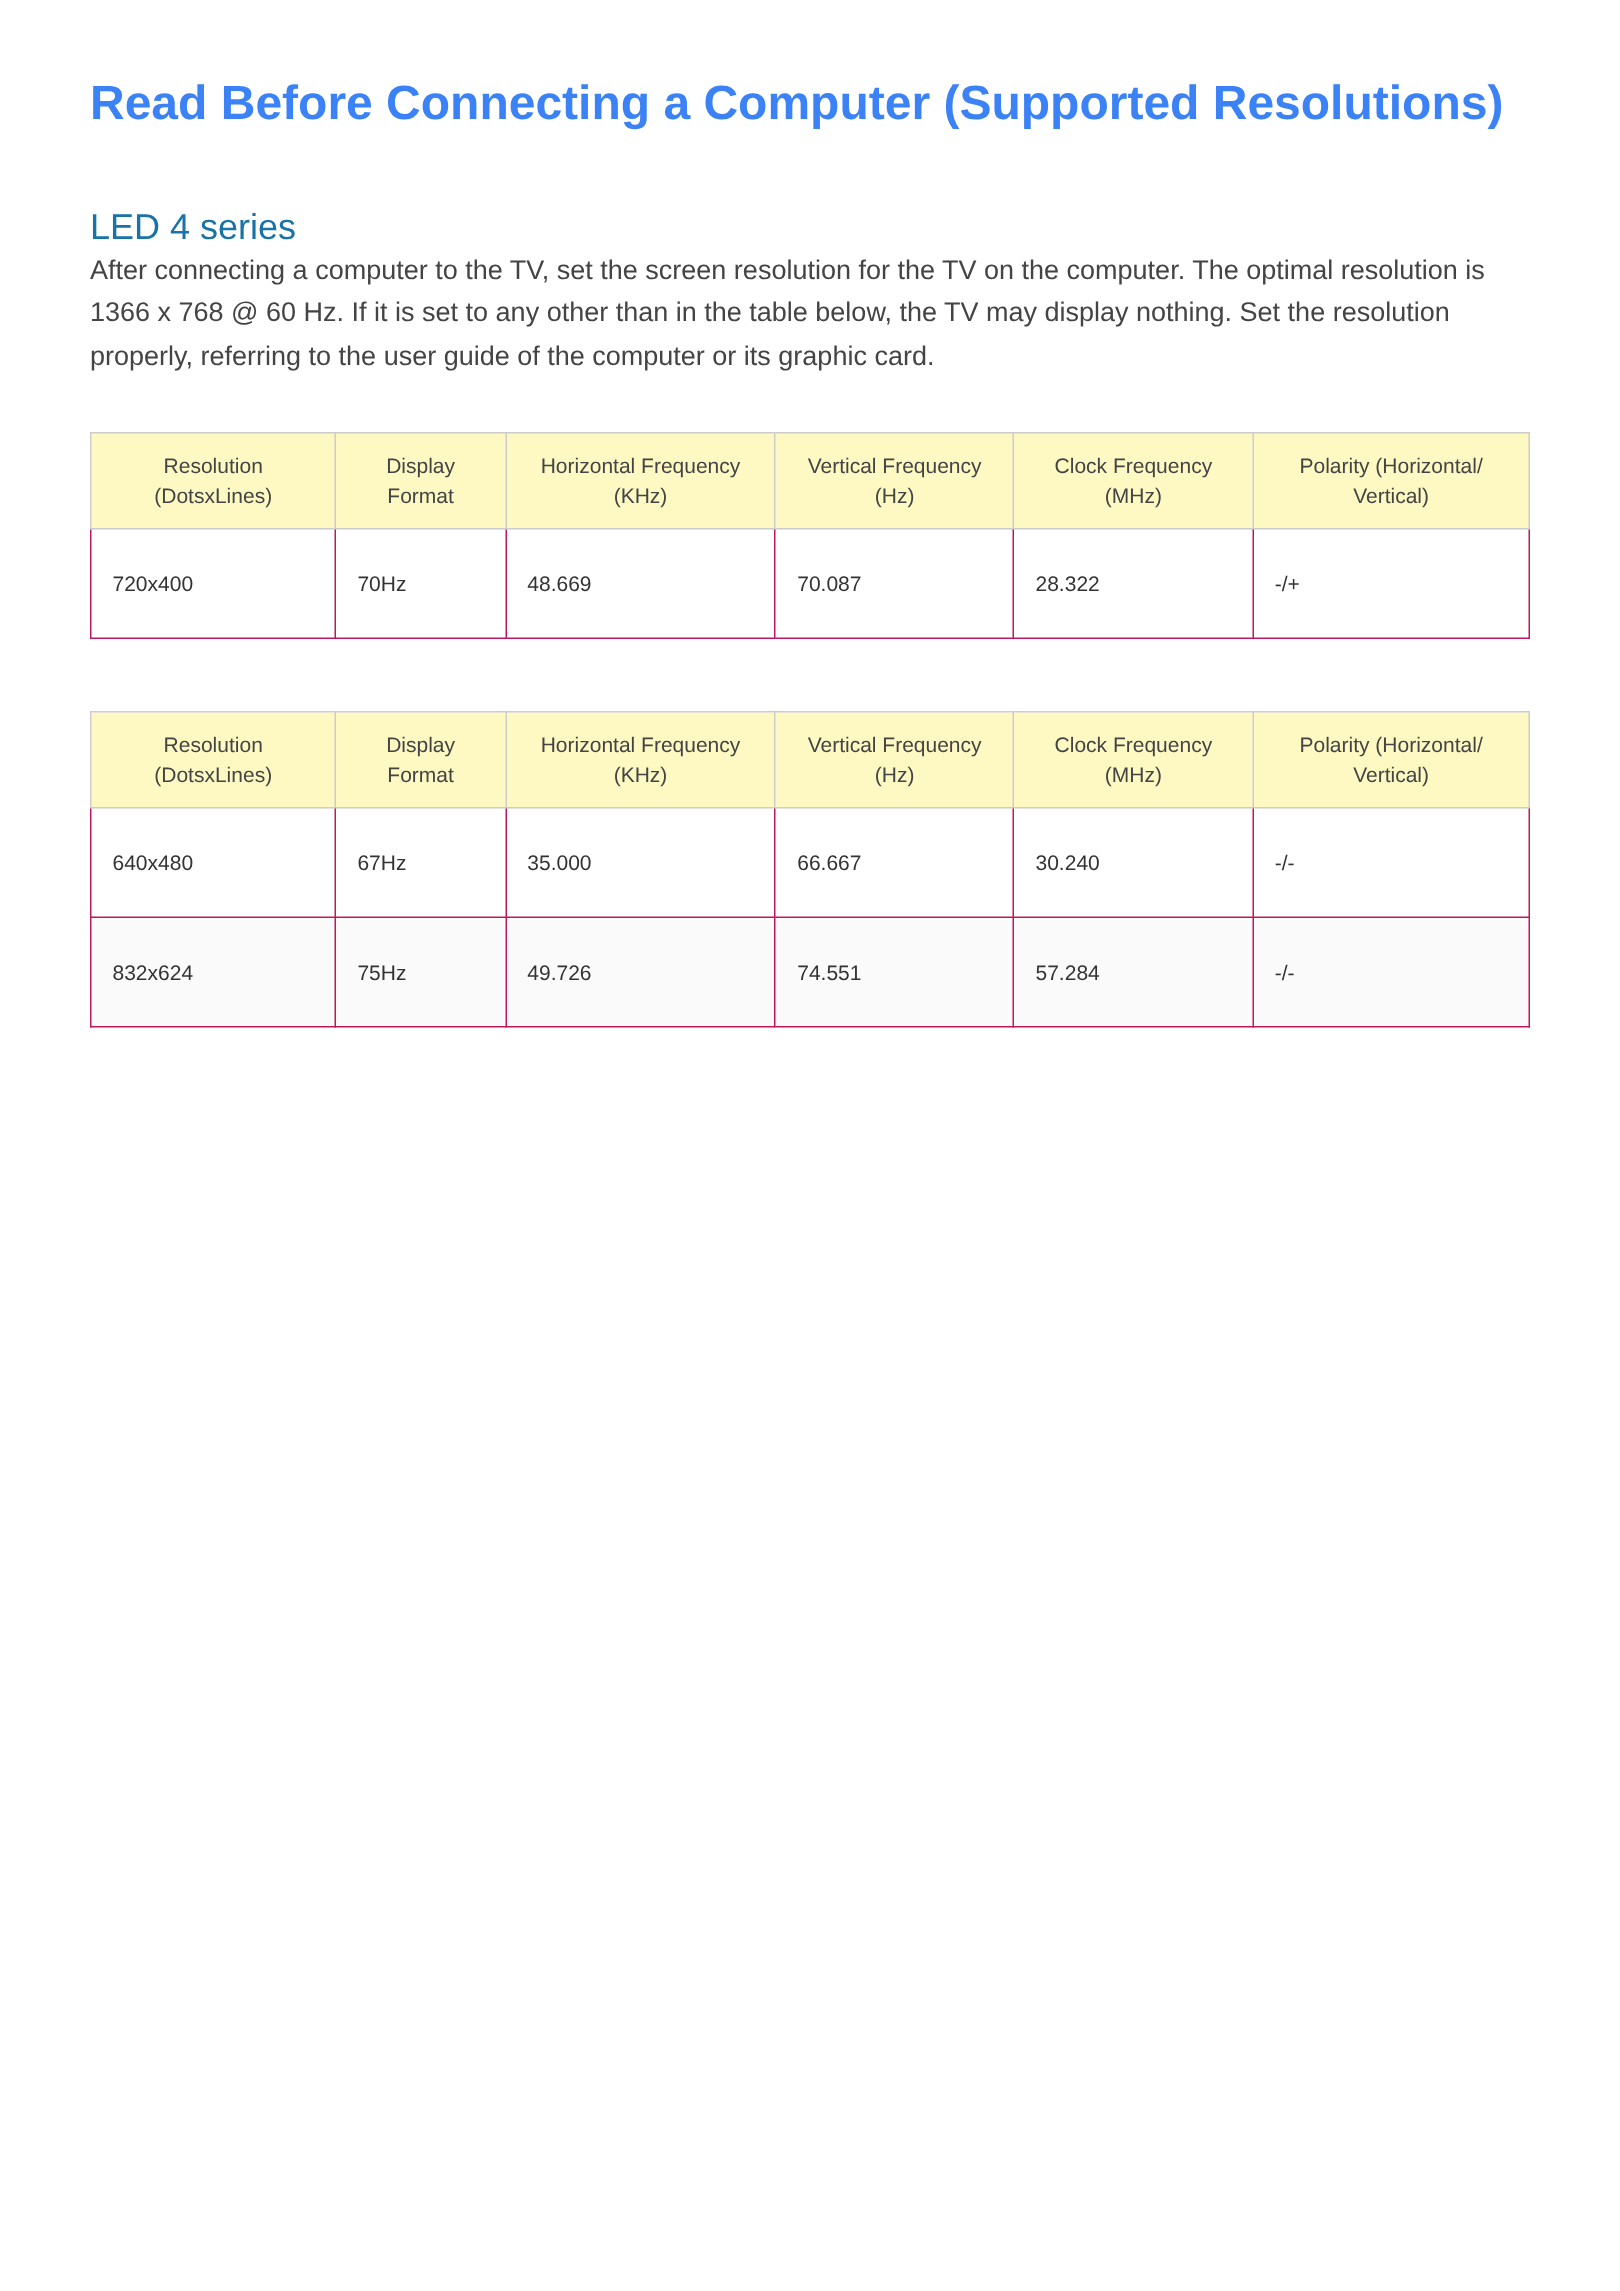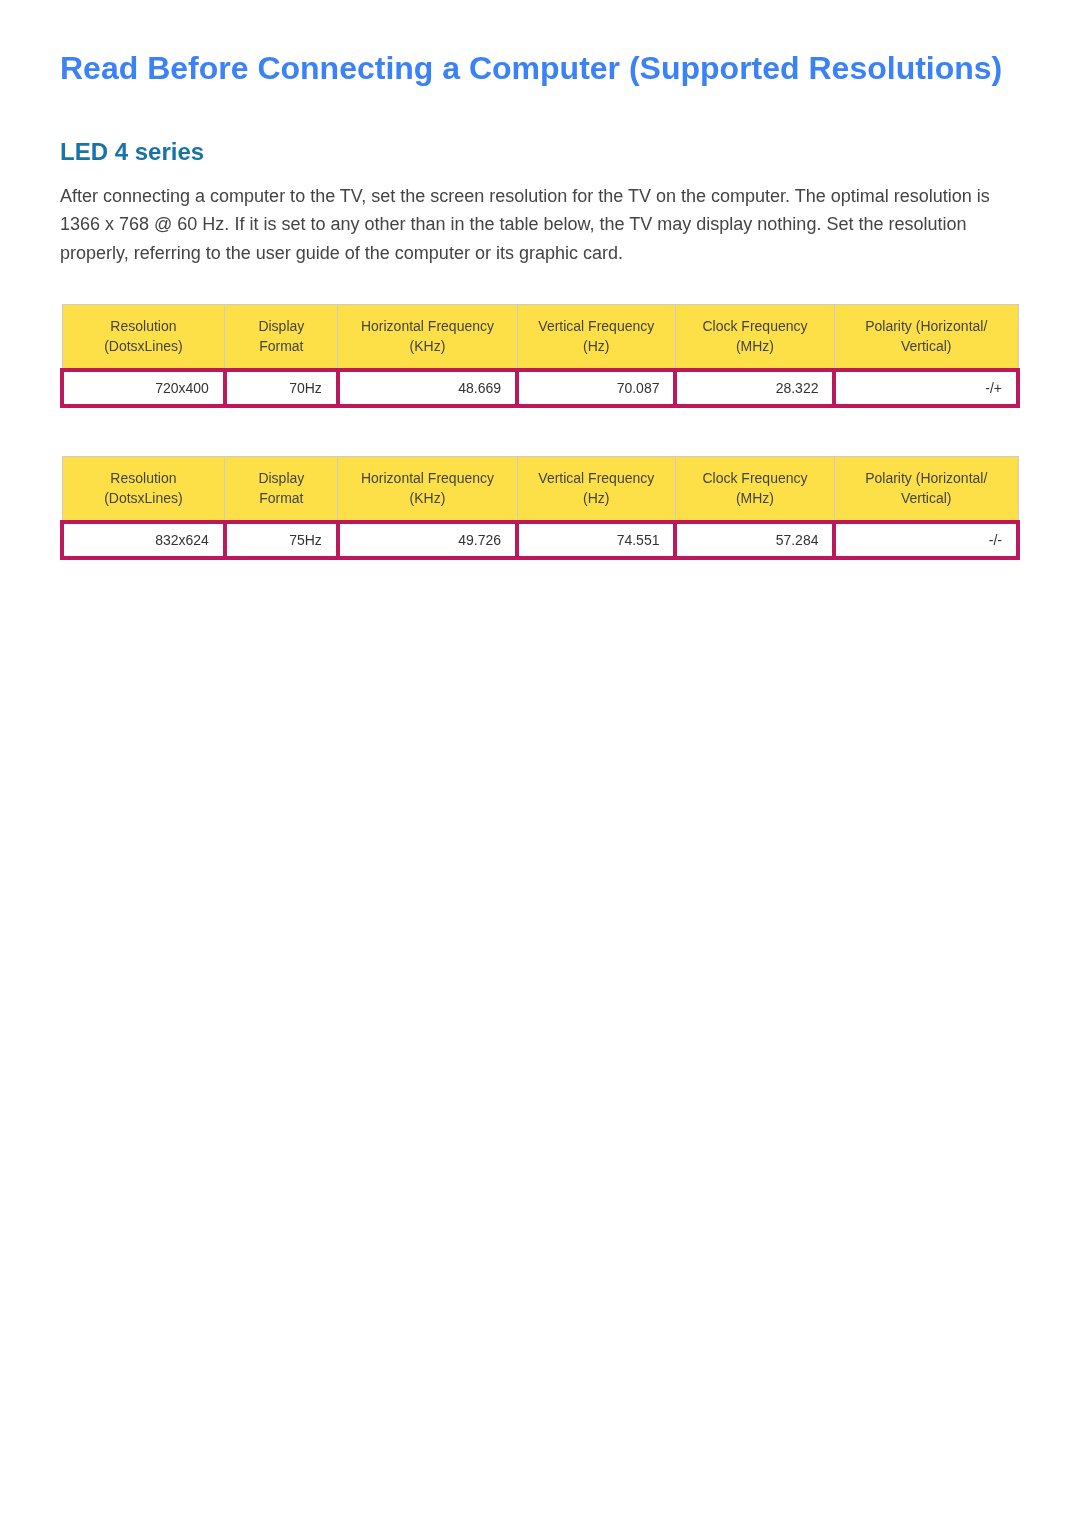--- a/index.html
+++ b/index.html
@@ -20,23 +20,22 @@
     .page-title {
       font-size: 32px;
       font-weight: bold;
       color: #3b82f6;
       line-height: 1.3;
       margin-bottom: 48px;
     }
 
     .section-title {
       font-size: 24px;
-      font-weight: bold;
+      font-weight: normal;
       color: #1a73a7;
-      margin-bottom: 16px;
     }
 
     .description {
       font-size: 18px;
       color: #444;
       line-height: 1.6;
       margin-bottom: 36px;
     }
 
     .subsection-title {
@@ -51,38 +50,38 @@
     }
 
     table {
       width: 100%;
       border-collapse: collapse;
       margin-bottom: 8px;
       font-size: 14px;
     }
 
     thead tr {
-      background-color: #fde047;
+      background-color: #fef9c3;
       border-radius: 17px;
     }
 
     th {
       padding: 12px 14px;
       text-align: center;
       font-weight: normal;
       color: #444;
       border: 1px solid #cccccc;
       vertical-align: middle;
       line-height: 1.4;
     }
 
     td {
-      padding: 8px 14px;
-      text-align: right;
-      border: 4px solid #be185d;
+      padding: 28px 14px;
+      text-align: left;
+      border: 1px solid #be185d;
       vertical-align: middle;
       color: #333;
     }
 
     tbody tr {
       background-color: #ffffff;
     }
 
     tbody tr:nth-child(even) {
       background-color: #fafafa;
@@ -128,20 +127,28 @@
         <tr>
           <th>Resolution (DotsxLines)</th>
           <th>Display Format</th>
           <th>Horizontal Frequency (KHz)</th>
           <th>Vertical Frequency (Hz)</th>
           <th>Clock Frequency (MHz)</th>
           <th>Polarity (Horizontal/ Vertical)</th>
         </tr>
       </thead>
       <tbody id="mac-tbody">
+      <tr>
+            <td>640x480</td>
+            <td>67Hz</td>
+            <td>35.000</td>
+            <td>66.667</td>
+            <td>30.240</td>
+            <td>-/-</td>
+          </tr>
           <tr>
             <td>832x624</td>
             <td>75Hz</td>
             <td>49.726</td>
             <td>74.551</td>
             <td>57.284</td>
             <td>-/-</td>
           </tr>
         </tbody>
     </table>

